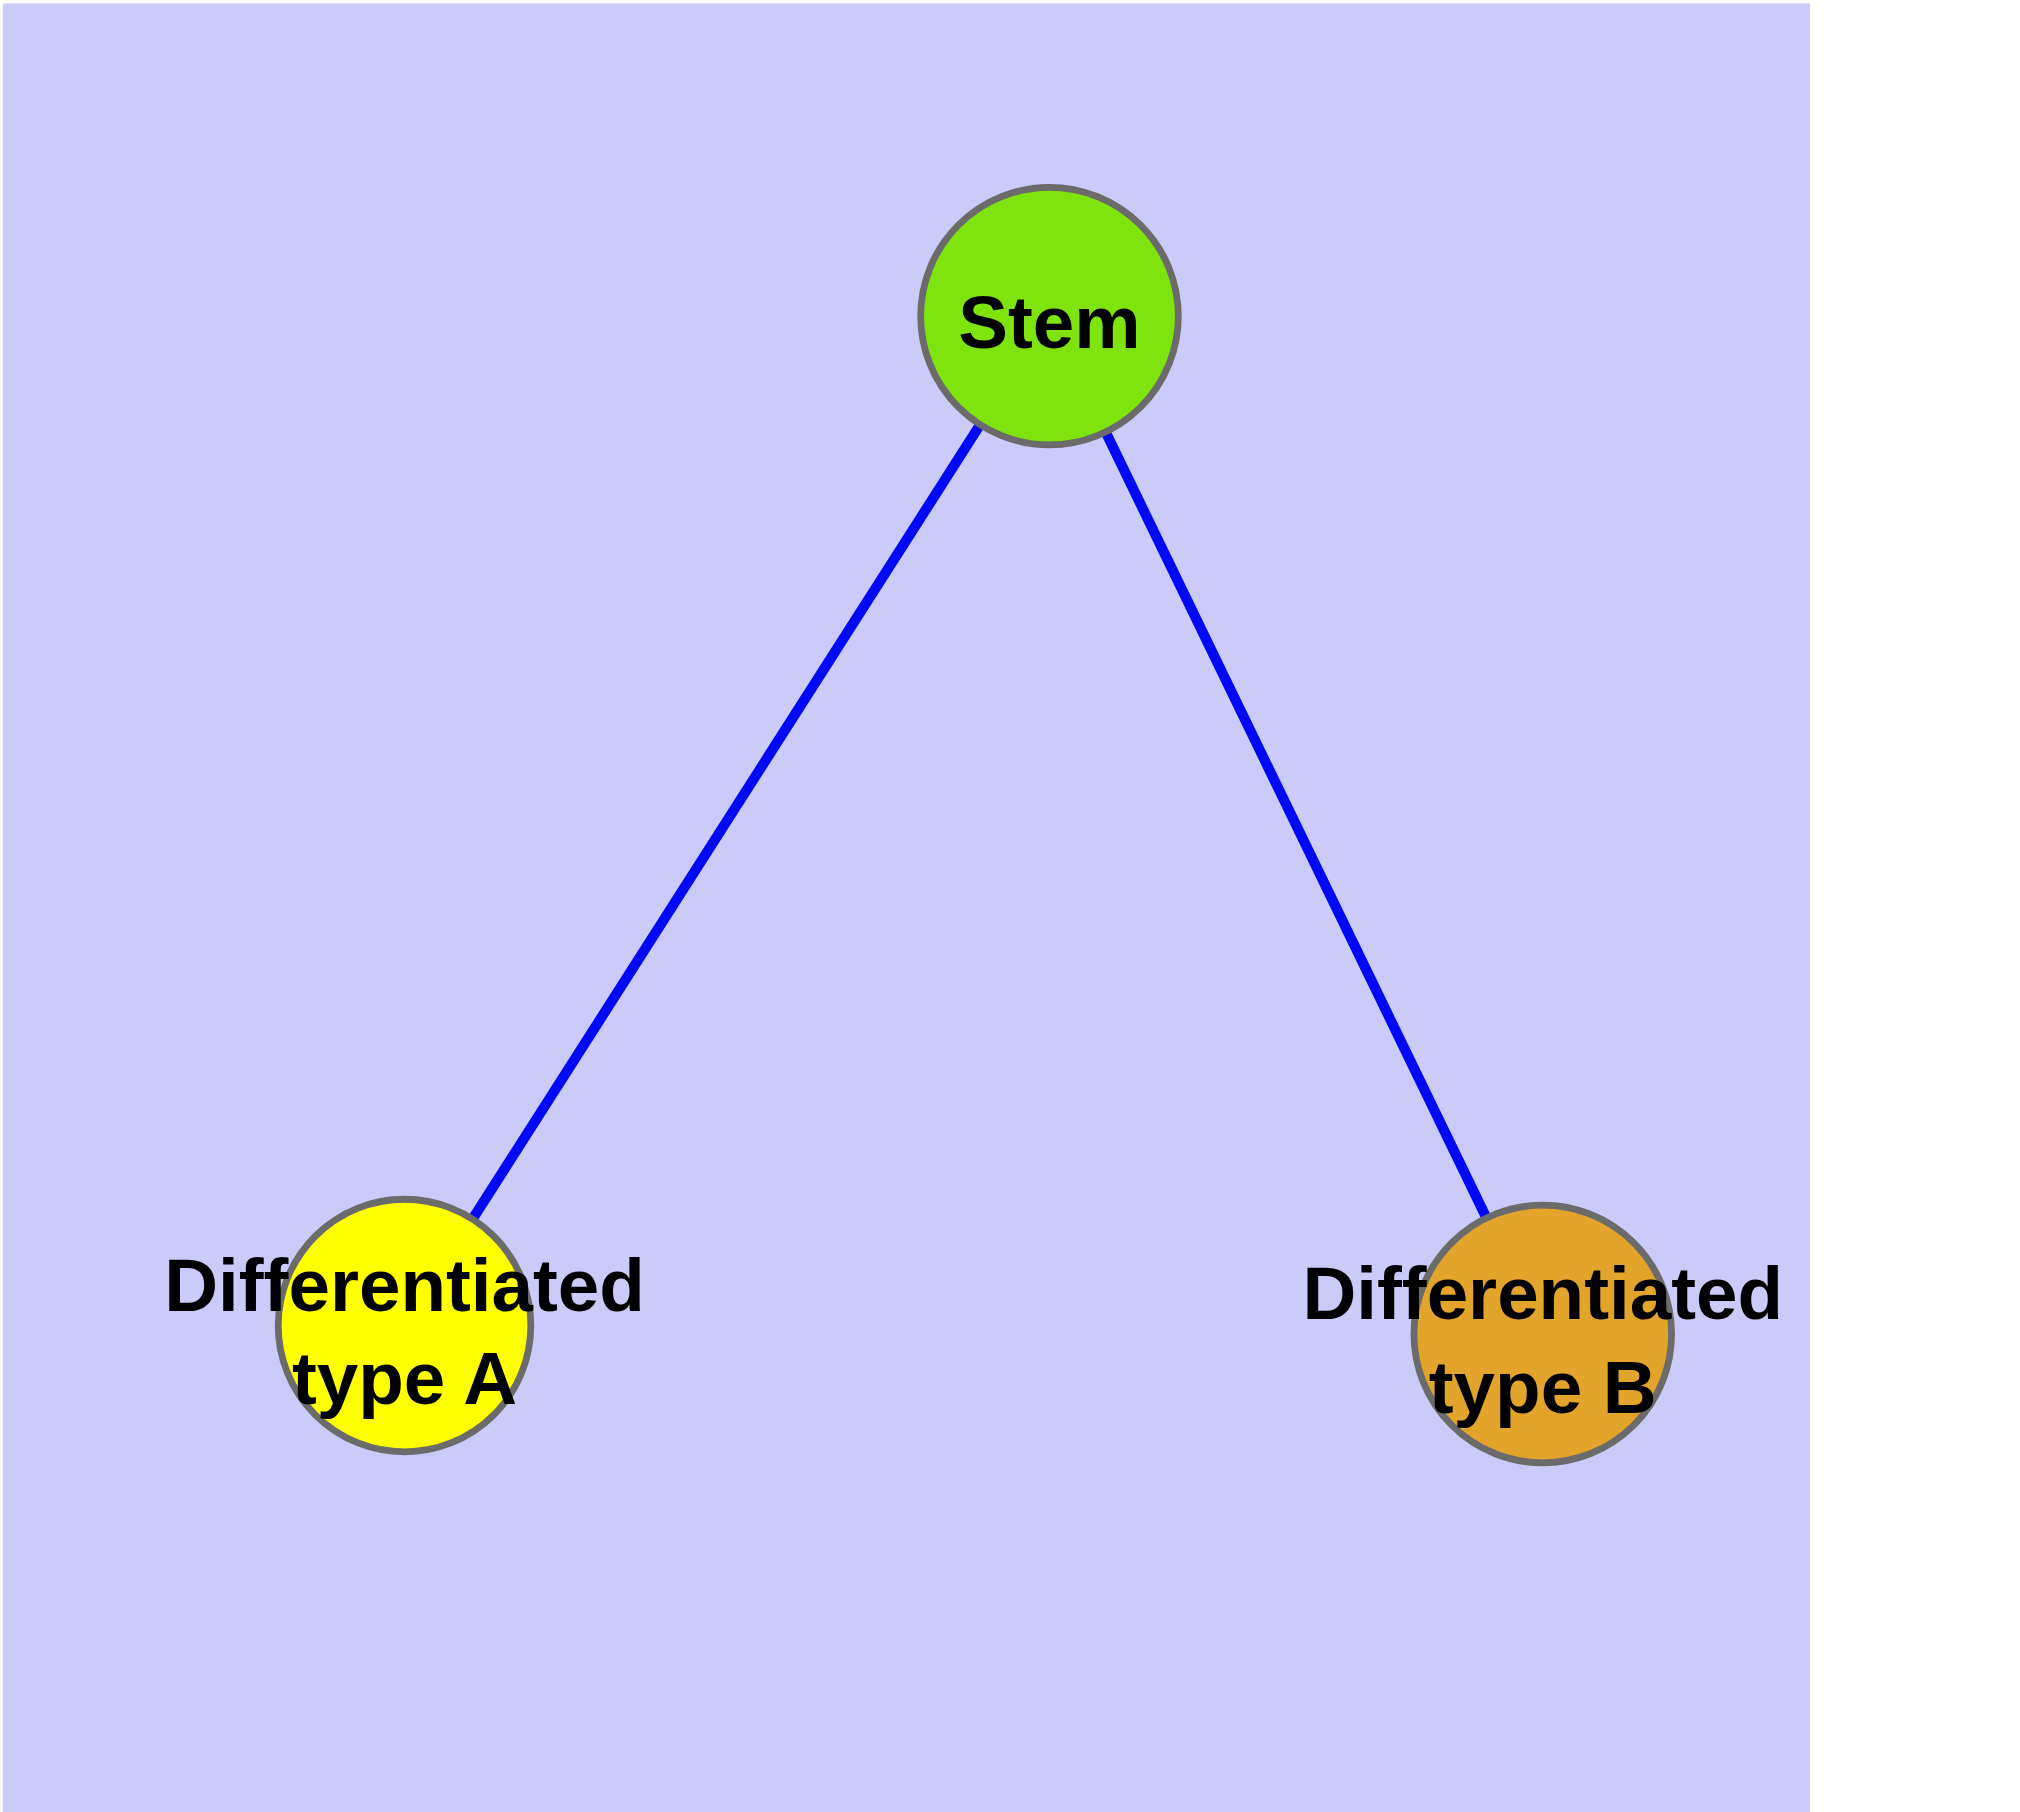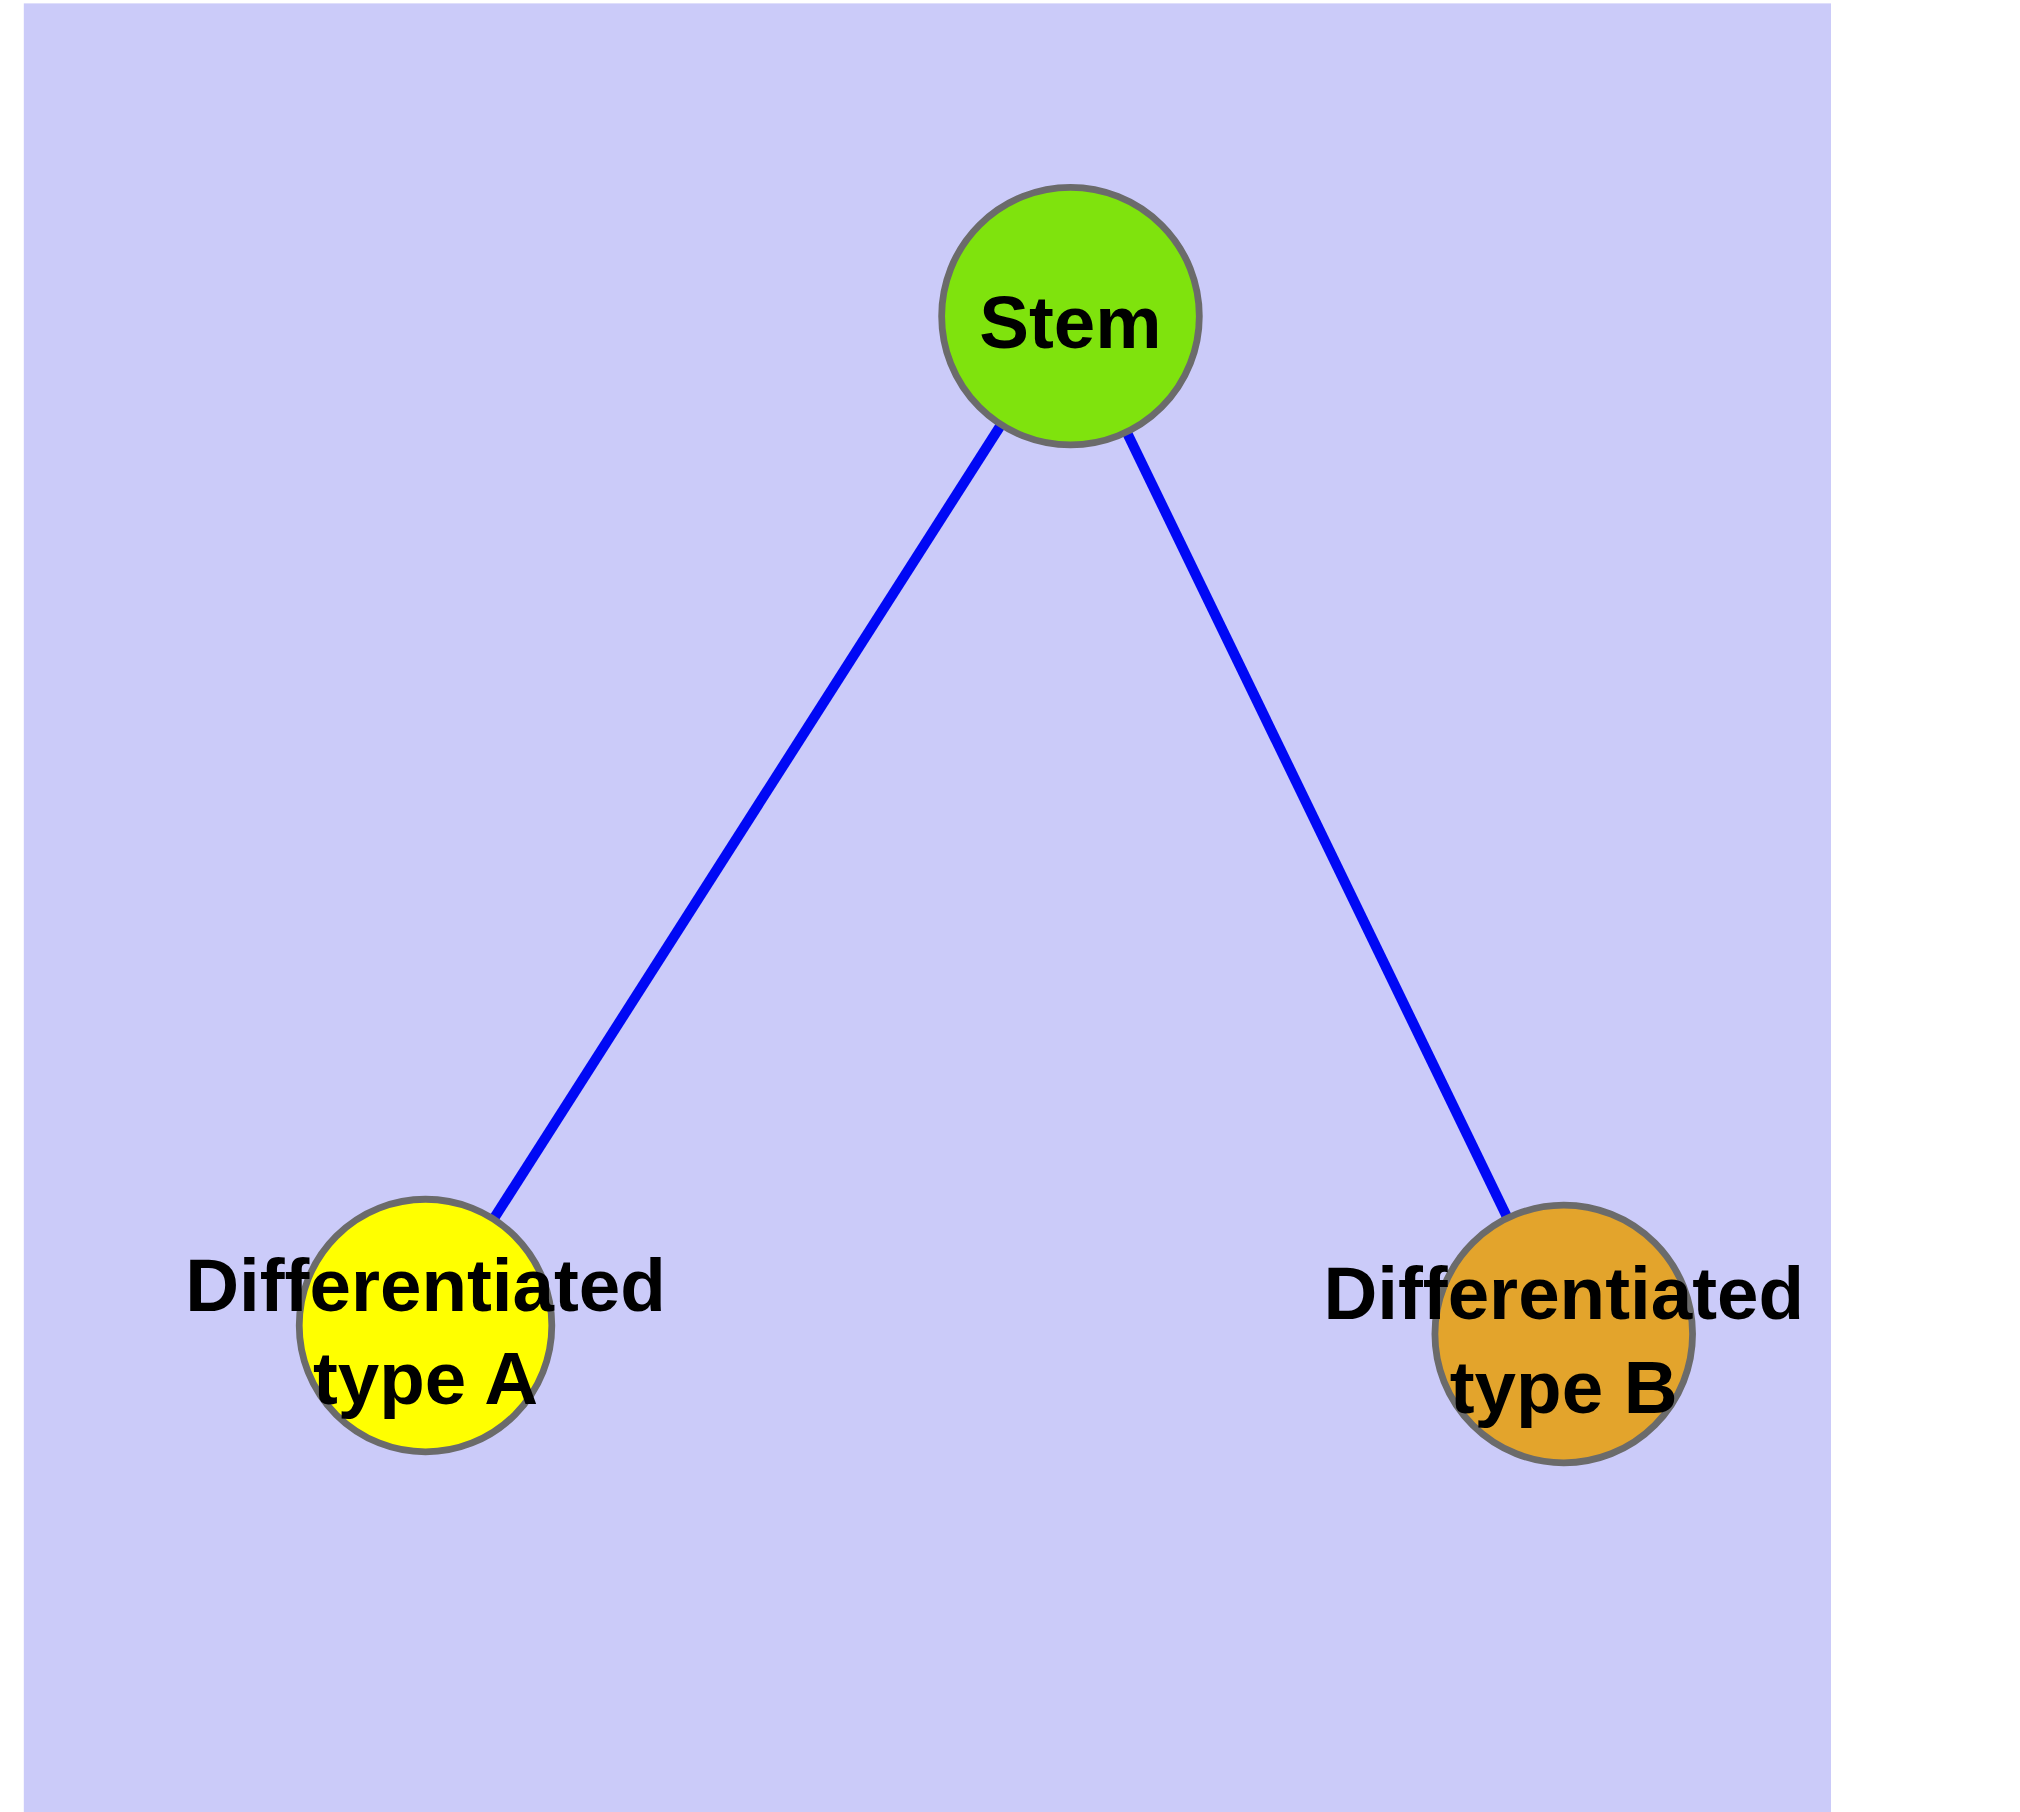--- a/index.html
+++ b/index.html
@@ -6,21 +6,20 @@
     margin: 0;
     padding: 0;
     background: #ffffff;
   }
   .canvas-wrap {
     position: relative;
     width: 1810px;
     height: 1812px;
     background: #ffffff;
     overflow: hidden;
-    padding-left: 21px;
   }
   svg.graph {
     display: block;
     width: 2021px;
     height: 1812px;
   }
   svg.graph text {
     font-family: "Liberation Sans", "DejaVu Sans", sans-serif;
     font-weight: 700;
     text-anchor: middle;

